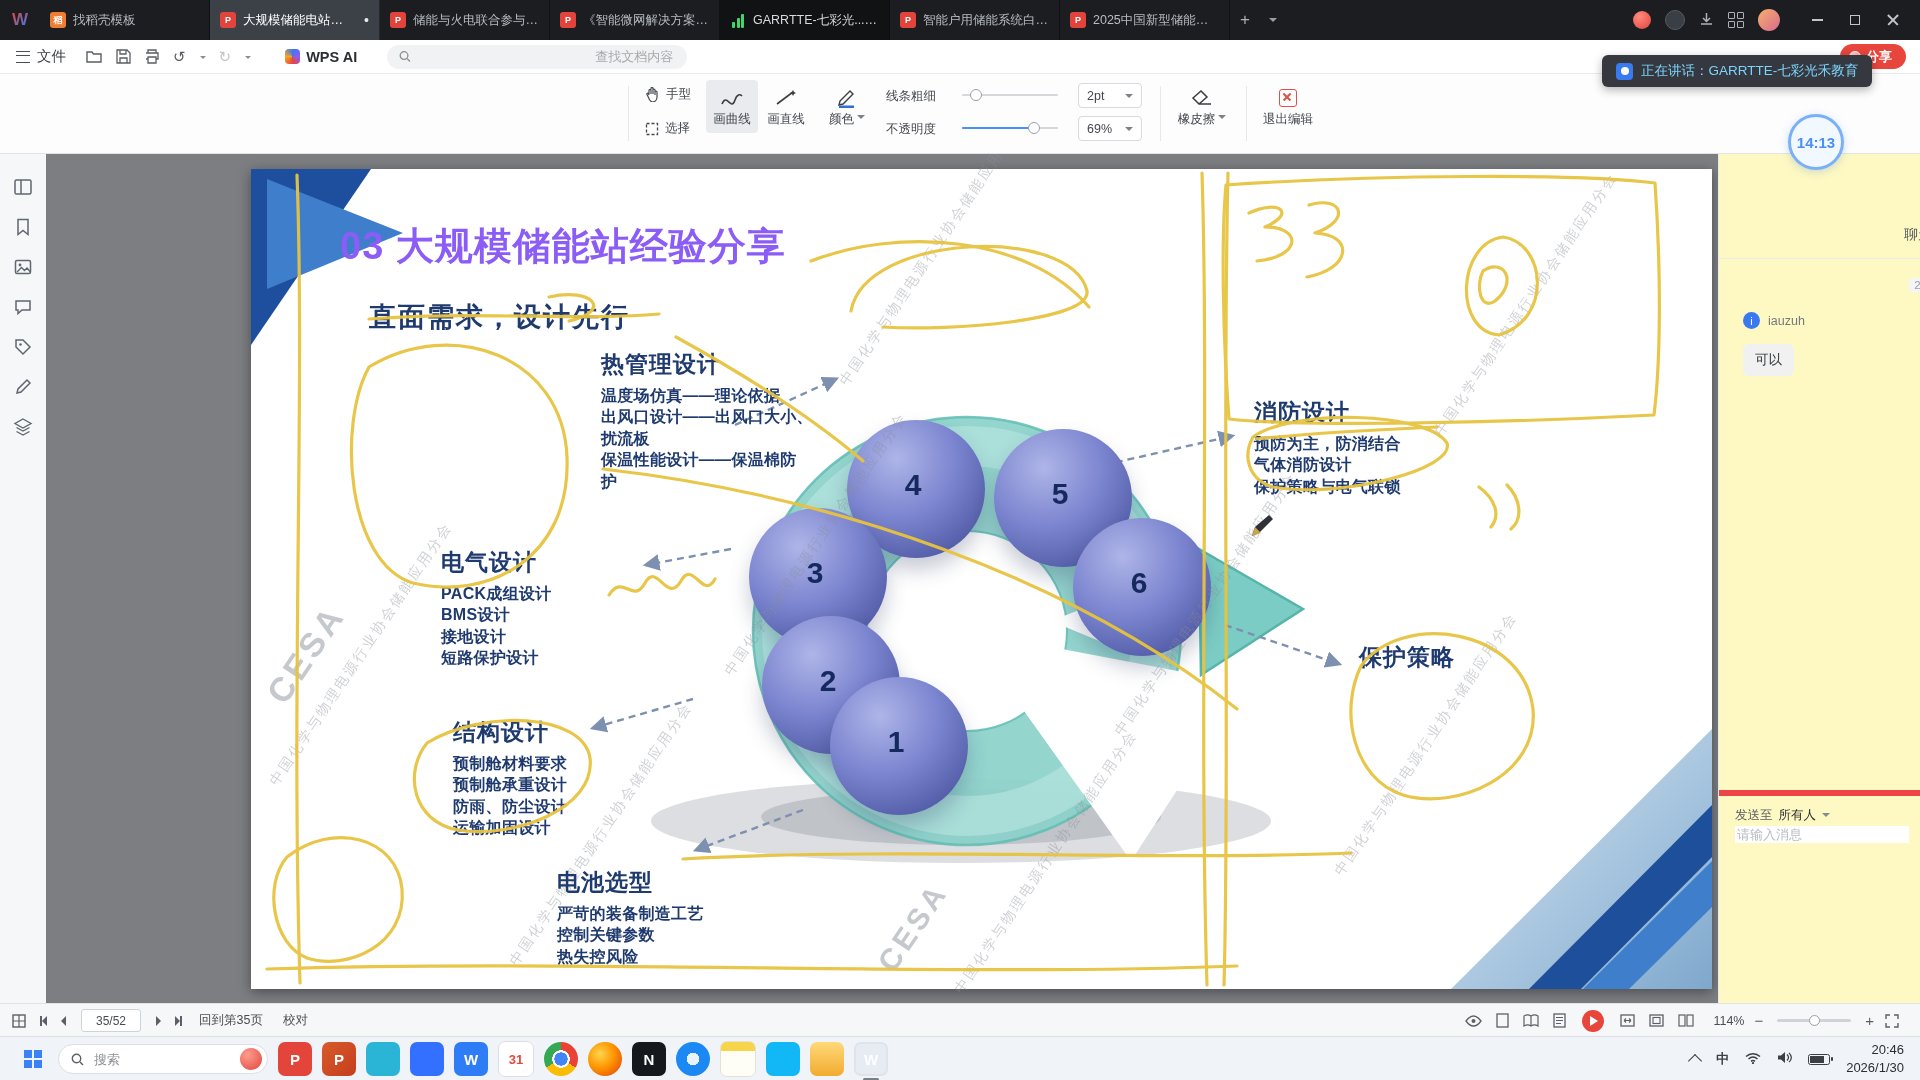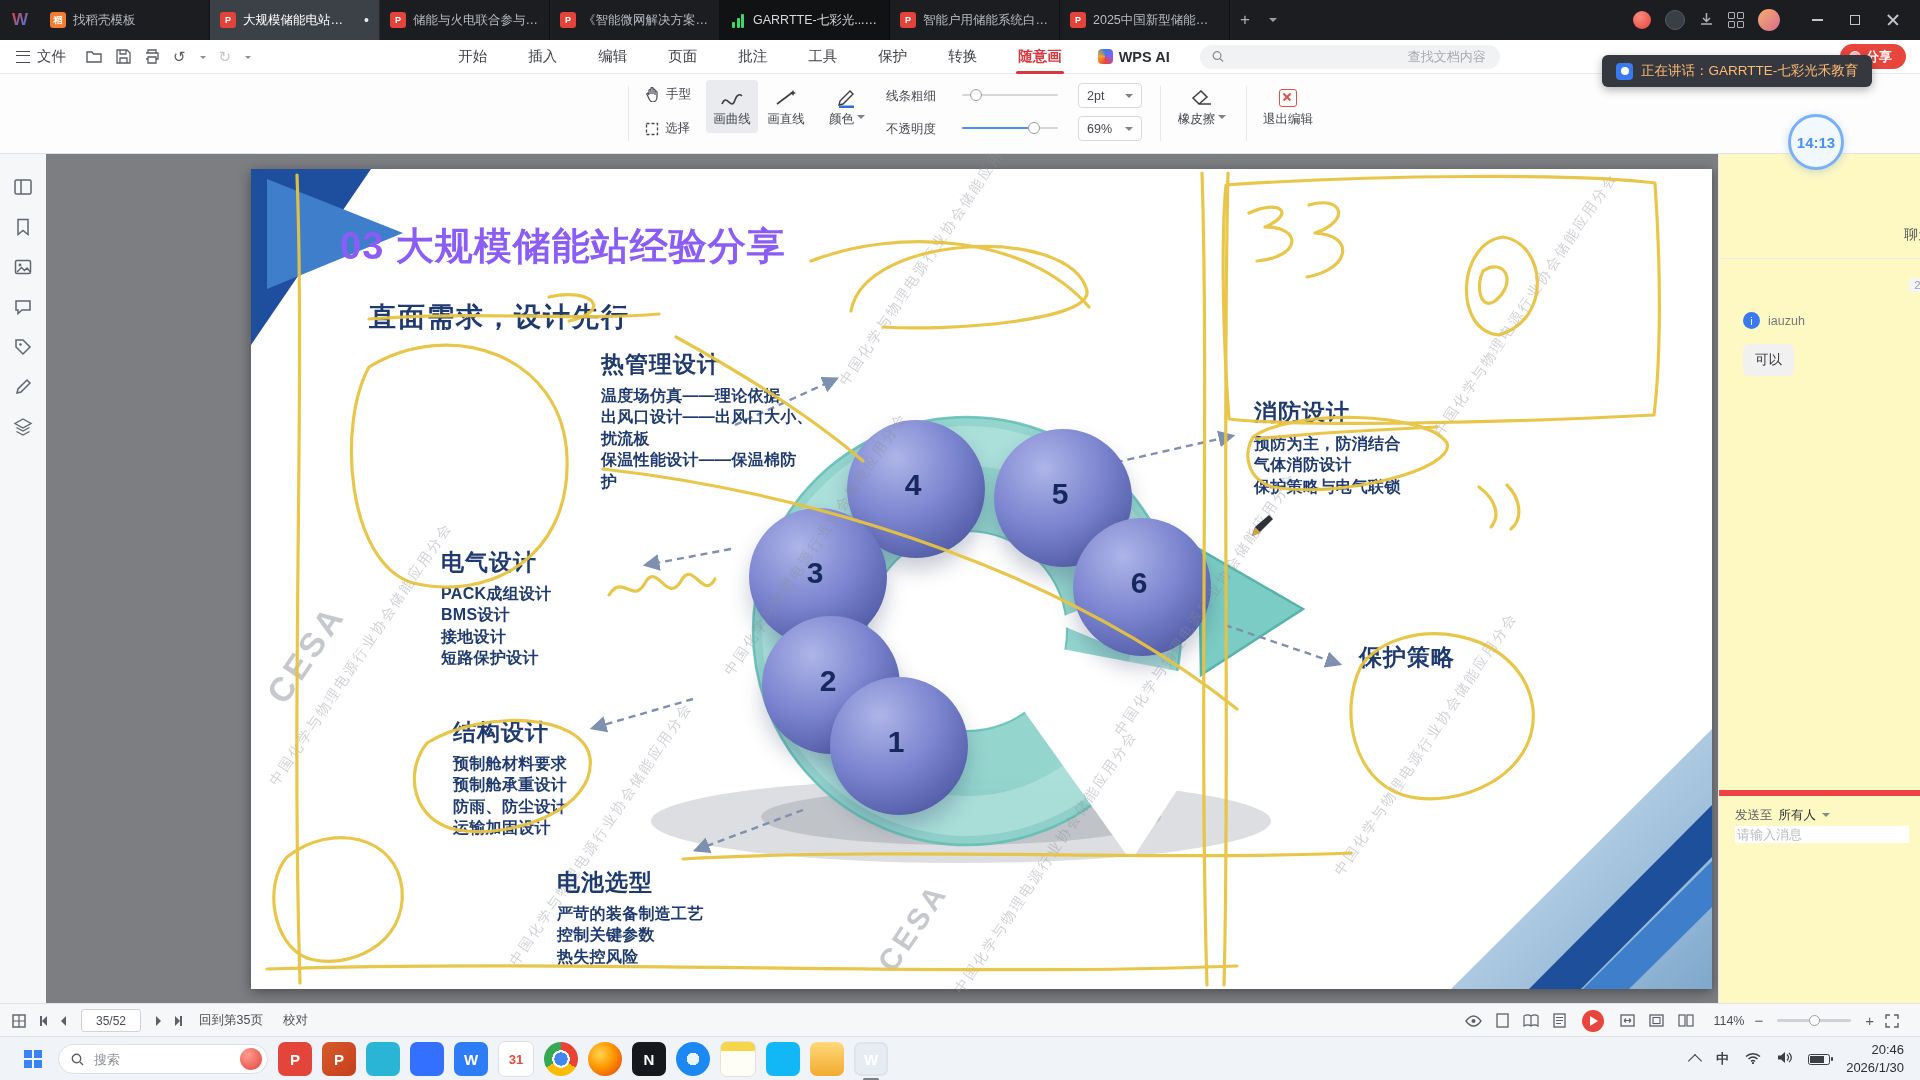--- a/index.html
+++ b/index.html
@@ -65,21 +65,21 @@
   .searchpill input{border:none;background:transparent;outline:none;font-size:13px;color:#333;width:100%;
                     font-family:"Liberation Sans","DejaVu Sans",sans-serif;text-align:right;}
   .searchpill input::placeholder{color:#a6a9ae;}
   .sharebtn{position:absolute;right:14px;top:44px;height:25px;padding:0 14px 0 26px;border:none;border-radius:13px;
             background:#e8453c;color:#fff;font-size:13px;font-weight:bold;}
   .sharebtn::before{content:"";position:absolute;left:9px;top:6.5px;width:12px;height:12px;border-radius:50%;
             background:radial-gradient(circle at 35% 30%,#ffd2cd,#ffffff55);border:1.5px solid #fff;box-sizing:border-box;}
 
   
   .toast{position:absolute;left:1602px;top:55px;height:32px;background:#35383e;border-radius:6px;display:flex;align-items:center;
-         gap:8px;padding:0 14px;color:#fdba74;font-size:13.5px;z-index:60;box-shadow:0 3px 10px rgba(0,0,0,.3);}
+         gap:8px;padding:0 14px;color:#7dd3fc;font-size:13.5px;z-index:60;box-shadow:0 3px 10px rgba(0,0,0,.3);}
   .toast-ic{width:17px;height:17px;border-radius:4px;background:#3a7af0;position:relative;}
   .toast-ic::after{content:"";position:absolute;left:4.5px;top:4.5px;width:8px;height:8px;border-radius:50%;background:#fff;}
 
   
   .toolbar{position:absolute;left:0;top:74px;width:1920px;height:79px;background:#fdfdfe;border-bottom:1px solid #e2e3e6;
            font-size:12.5px;color:#43474d;}
   .trow{position:absolute;display:flex;align-items:center;gap:6px;}
   .tsep{position:absolute;top:12px;width:1px;height:55px;background:#e7e8ea;}
   .tool-vert{position:absolute;width:52px;text-align:center;}
   .tool-vert .tic{height:26px;display:flex;align-items:center;justify-content:center;}
@@ -288,31 +288,20 @@
       <span>
         <svg width="16" height="15" viewBox="0 0 16 15">
             <path d="M4 4V1h8v3 M2 4h12v6h-2 M4 8h8v6H4z M2 10h2 M12 10h2" fill="none" stroke="#5a5e64" stroke-width="1.3"></path>
           </svg>
       </span>
       <span style="font-size:15px;color:#5a5e64;">↺</span>
         <span class="qcar"></span>
       <span style="font-size:15px;color:#c3c6ca;">↻</span>
         <span class="qcar"></span>
     </div>
-    <div class="menus">
-      <span>开始</span>
-      <span>插入</span>
-      <span>编辑</span>
-      <span>页面</span>
-      <span>批注</span>
-      <span>工具</span>
-      <span>保护</span>
-      <span>转换</span>
-      <span class="act">随意画</span>
-    </div>
     <div class="wpsai">
       <span class="ai-icon"></span>
       <span>WPS AI</span>
     </div>
     <div class="searchpill">
       <svg width="13" height="13" viewBox="0 0 13 13">
           <circle cx="5.5" cy="5.5" r="4.2" fill="none" stroke="#8a8d92" stroke-width="1.4"></circle>
           <path d="M9 9l3 3" stroke="#8a8d92" stroke-width="1.4"></path>
         </svg>
       <input placeholder="查找文档内容" style="">

